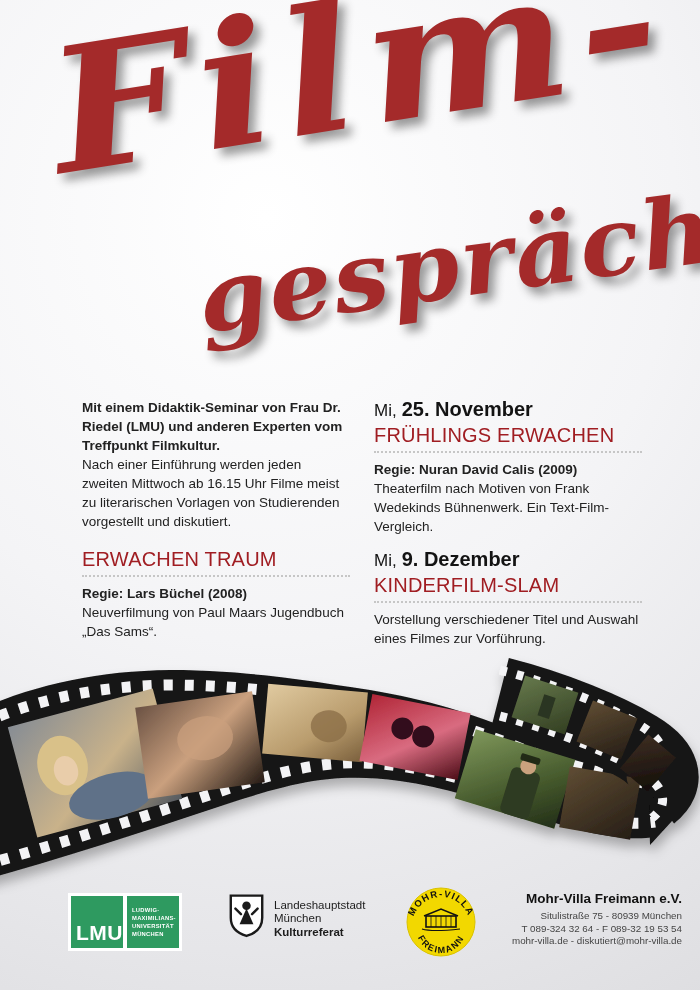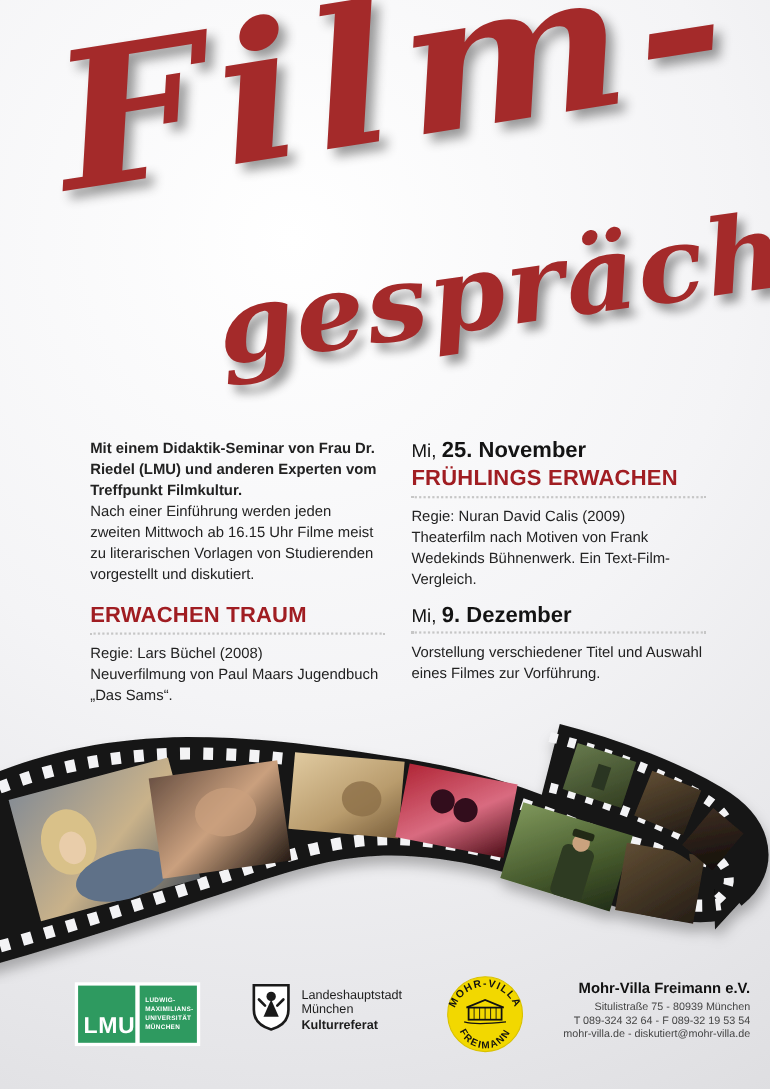--- a/index.html
+++ b/index.html
@@ -23,23 +23,23 @@
   
   .content { position:absolute; left:82px; top:398px; width:560px;
     display:grid; grid-template-columns:268px 268px; column-gap:24px;
     grid-template-rows:140px auto; row-gap:10px; }
   .cell { color:#1f1f1f; }
   .cell p { font-size:13.5px; line-height:19px; color:#222; }
   .lead { font-weight:bold; color:#141414; }
   .date-line { font-size:17px; font-weight:400; color:#131313; margin-bottom:3px; white-space:nowrap; }
   .date-line .day { margin-right:5px; }
   .date-line .date { font-size:20px; font-weight:bold; }
-  .event-title { font-size:20px; font-weight:bold; letter-spacing:0.2px; color:#a01d22; margin-bottom:4px; white-space:nowrap; }
+  .event-title { font-size:20px; font-weight:normal; letter-spacing:0.2px; color:#a01d22; margin-bottom:4px; white-space:nowrap; }
   .rule { border-bottom:2px dotted #c6c6c6; margin:0 0 7px 0; }
-  .credit { font-weight:normal; color:#141414; }
+  .credit { font-weight:bold; color:#141414; }
   .credit:empty { display:none; }
 
   
   .strip { position:absolute; left:0; top:645px; width:700px; height:250px; }
 
   
   .lmu { position:absolute; left:68px; top:893px; background:#ffffff; padding:3px; display:flex; gap:4px; }
   .lmu-sq { width:52px; height:52px; background:#2e9a60; position:relative; }
   .lmu-abbr { position:absolute; left:5px; bottom:3px; color:#fff; font-weight:bold; font-size:21px; letter-spacing:0.5px; }
   .lmu-sq.text { display:flex; flex-direction:column; justify-content:center; padding-left:5px; gap:1px; }
@@ -79,20 +79,21 @@
 
     <div class="cell">
       <div class="event-title">ERWACHEN TRAUM</div>
       <div class="rule"></div>
       <p class="credit">Regie: Lars Büchel (2008)</p>
       <p class="desc">Neuverfilmung von Paul Maars Jugendbuch „Das Sams“.</p>
     </div>
 
     <div class="cell">
       <div class="date-line"><span class="day">Mi,</span><span class="date">9. Dezember</span></div>
+      <div class="event-title">KINDERFILM-SLAM</div>
       <div class="rule"></div>
 
       <p class="desc">Vorstellung verschiedener Titel und Auswahl eines Filmes zur Vorführung.</p>
     </div>
   </div>
 
   <svg class="strip" viewBox="0 0 700 250" xmlns="http://www.w3.org/2000/svg">
     <defs>
       <filter id="stripShadow" x="-10%" y="-15%" width="125%" height="140%">
         <feDropShadow dx="2" dy="8" stdDeviation="6" flood-color="#000000" flood-opacity="0.28"></feDropShadow>

